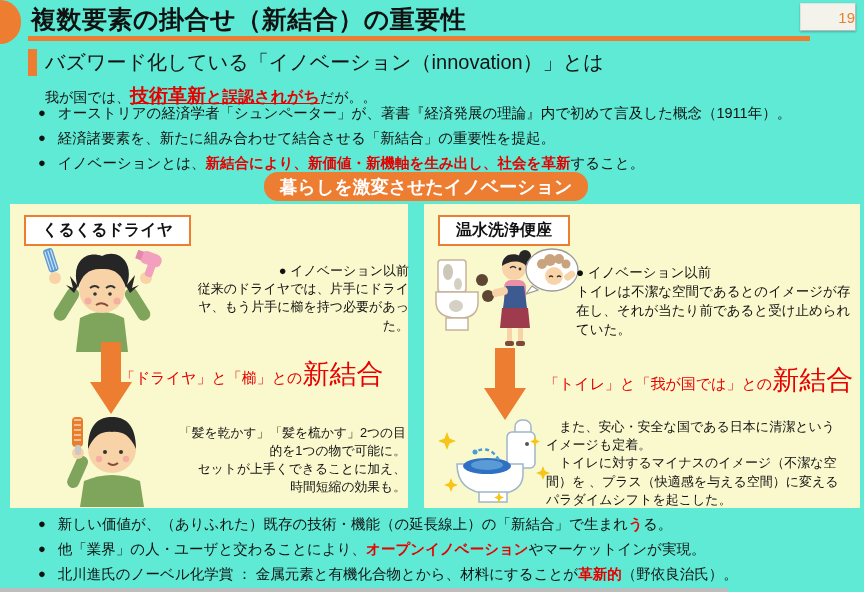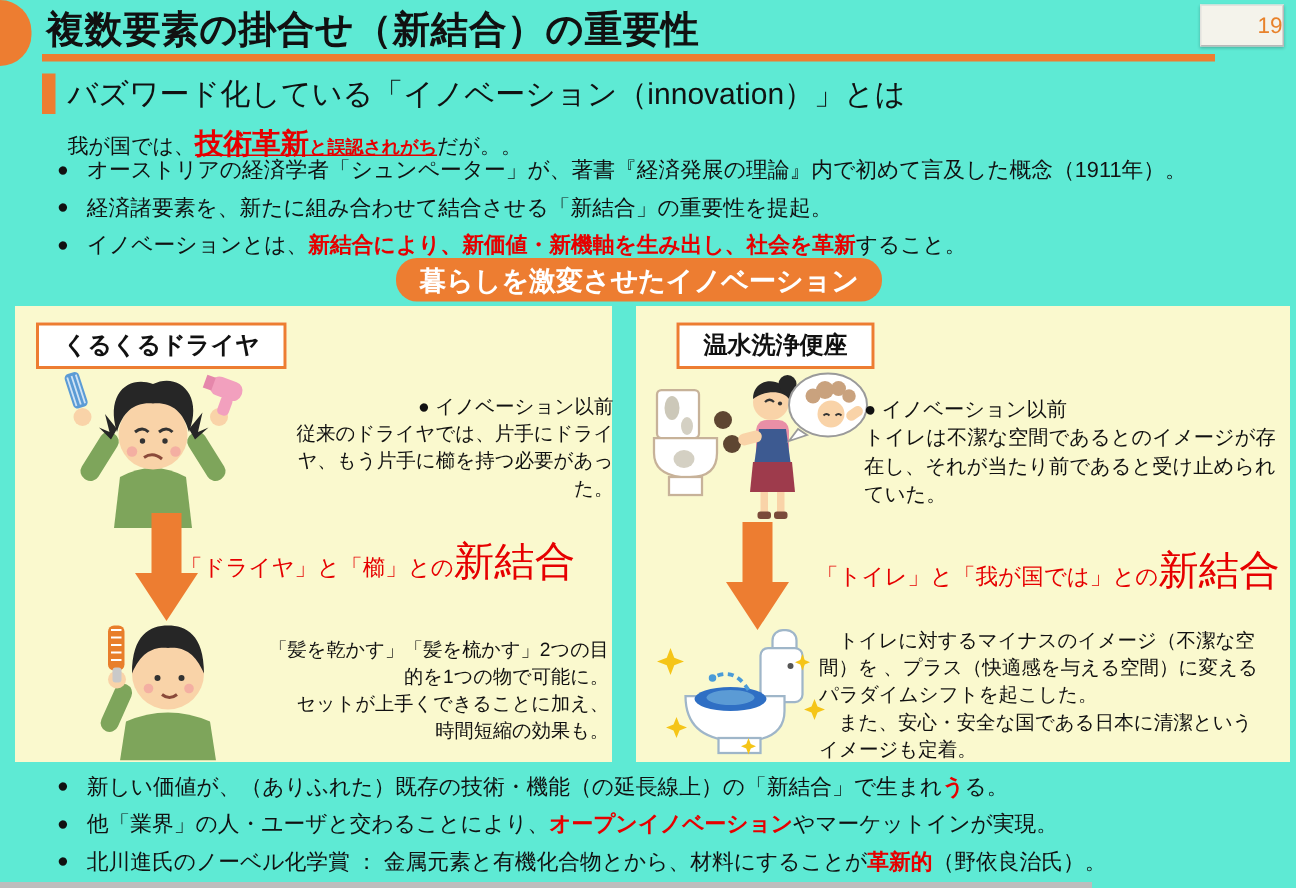--- a/index.html
+++ b/index.html
@@ -18,21 +18,21 @@
     border:1px solid #b9b9b9;border-top-color:#e2e2de;border-left-color:#e2e2de;
     box-shadow:0 1px 2px rgba(0,0,0,.25);
     color:#E8822B;font-size:15px;display:flex;align-items:center;justify-content:flex-end;
   }
 
   
   .subtitle-bar{left:28px;top:49px;width:9px;height:27px;background:#ED7D31;}
   .subtitle{left:45px;top:49px;font-size:20px;font-weight:normal;white-space:nowrap;}
   .lead{left:45px;top:83px;font-size:14px;white-space:nowrap;}
   .lead .em1{color:#E60000;font-weight:bold;font-size:19px;text-decoration:underline;}
-  .lead .em2{color:#E60000;font-weight:bold;font-size:12px;text-decoration:underline;}
+  .lead .em2{color:#E60000;font-weight:bold;font-size:16px;text-decoration:underline;}
   .bullets{left:38px;top:104px;}
   .bullet-row{display:flex;align-items:flex-start;margin-bottom:6px;font-size:14.5px;white-space:nowrap;}
   .bullet-row .mark{font-size:13px;margin:1px 12px 0 0;}
   .red{color:#E60000;font-weight:bold;}
 
   
   .banner{
     left:264px;top:172px;width:324px;height:29px;background:#ED7D31;color:#fff;
     font-size:18px;font-weight:bold;display:flex;align-items:center;justify-content:center;
     white-space:nowrap;
@@ -163,21 +163,21 @@
       </svg>
     </div>
 
     <div class="abs after-text" style="left:168px;top:220px;width:228px;font-size:12.8px;">
       <div>「髪を乾かす」「髪を梳かす」2つの目的を1つの物で可能に。</div>
       <div>　セットが上手くできることに加え、時間短縮の効果も。</div>
     </div>
   </div>
 
   <div class="abs panel panel-right">
-    <div class="abs panel-label" style="left:27px;top:11px;">温水洗浄便座</div>
+    <div class="abs panel-label" style="left:14px;top:11px;">温水洗浄便座</div>
 
     <div class="abs" style="left:4px;top:34px;">
       <svg width="158" height="114" viewBox="0 0 158 114">
         <rect x="10" y="22" width="28" height="32" rx="3" fill="#fff" stroke="#C7B299" stroke-width="1.5"></rect>
         <ellipse cx="20" cy="34" rx="5" ry="8" fill="#B7B09B" opacity=".7"></ellipse>
         <ellipse cx="30" cy="46" rx="4" ry="6" fill="#B7B09B" opacity=".6"></ellipse>
         <path d="M8 54 h42 v10 q0 16 -18 16 h-6 q-18 -2 -18 -16 Z" fill="#fff" stroke="#C7B299" stroke-width="1.5"></path>
         <ellipse cx="28" cy="68" rx="7" ry="6" fill="#B7B09B" opacity=".6"></ellipse>
         <rect x="18" y="80" width="22" height="12" fill="#fff" stroke="#C7B299" stroke-width="1.5"></rect>
         <circle cx="54" cy="42" r="6" fill="#5E4632"></circle>
@@ -240,22 +240,22 @@
           <polygon points="12,18 14.5,24.5 21,27 14.5,29.5 12,36 9.5,29.5 3,27 9.5,24.5"></polygon>
           <polygon points="108,52 110,57 115,59 110,61 108,66 106,61 101,59 106,57"></polygon>
           <polygon points="16,64 18,69 23,71 18,73 16,78 14,73 9,71 14,69"></polygon>
           <polygon points="64,78 65.5,82 69,83.5 65.5,85 64,89 62.5,85 59,83.5 62.5,82"></polygon>
           <polygon points="100,22 101.5,26 105,27.5 101.5,29 100,33 98.5,29 95,27.5 98.5,26"></polygon>
         </g>
       </svg>
     </div>
 
     <div class="abs after-text" style="left:122px;top:214px;width:302px;font-size:13px;">
+      <div>　また、安心・安全な国である日本に清潔というイメージも定着。</div>
       <div>　トイレに対するマイナスのイメージ（不潔な空間）を 、プラス（快適感を与える空間）に変えるパラダイムシフトを起こした。</div>
-      <div>　また、安心・安全な国である日本に清潔というイメージも定着。</div>
     </div>
   </div>
 
   <div class="abs conclusion">
     <div class="bullet-row">
       <span class="mark">●</span>
       <span><span>新しい価値が、（ありふれた）既存の技術・機能（の延長線上）の「新結合」で生まれ</span><span class="red">う</span><span>る。</span></span>
     </div>
     <div class="bullet-row">
       <span class="mark">●</span>

